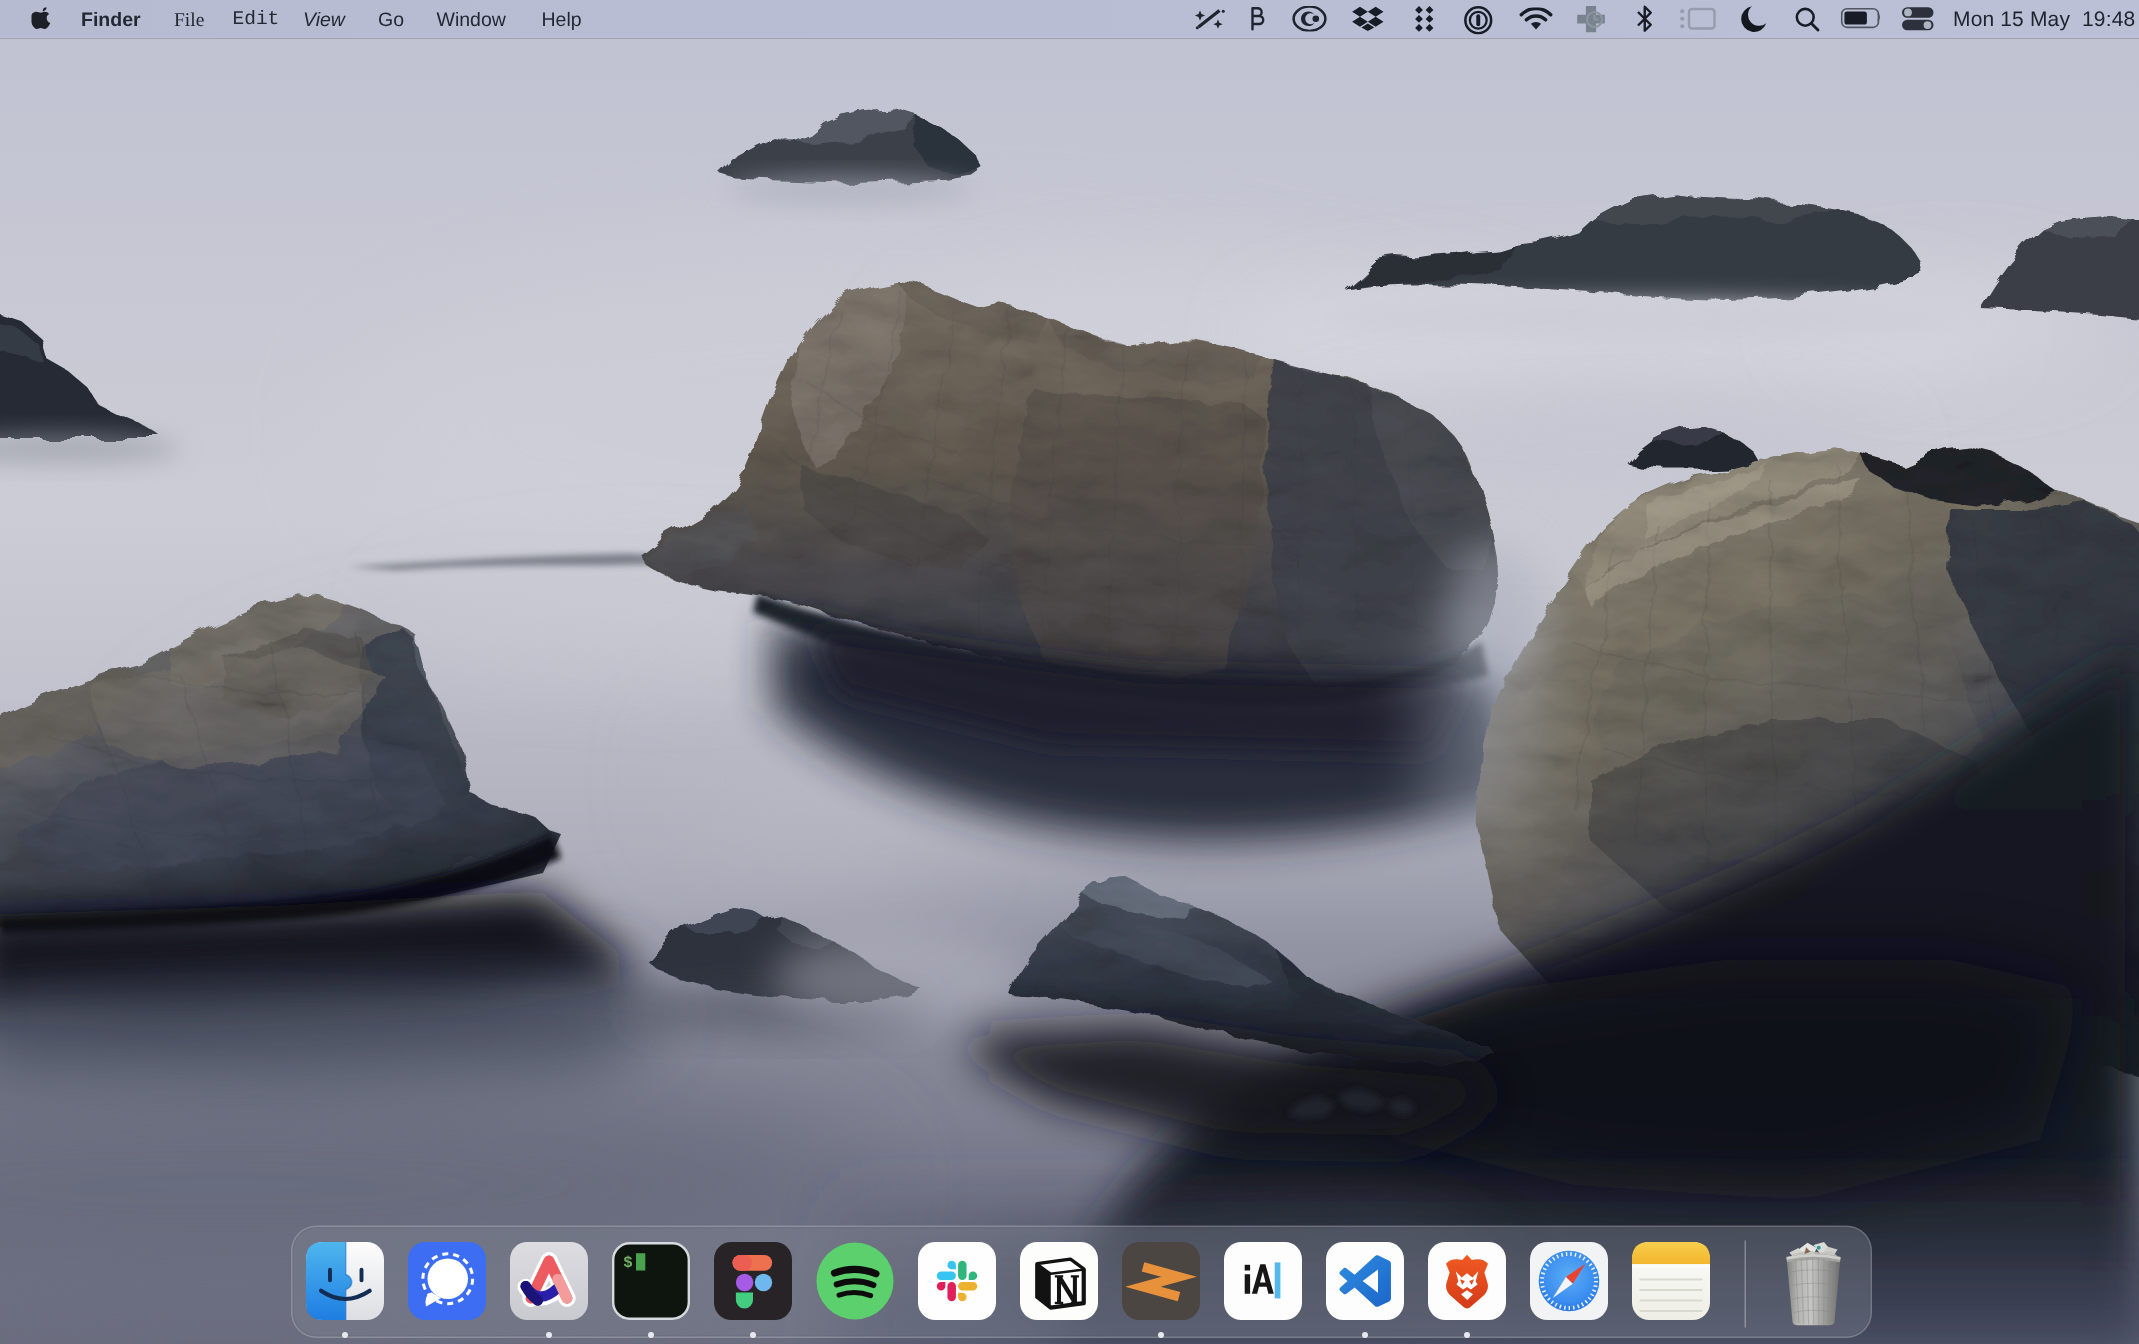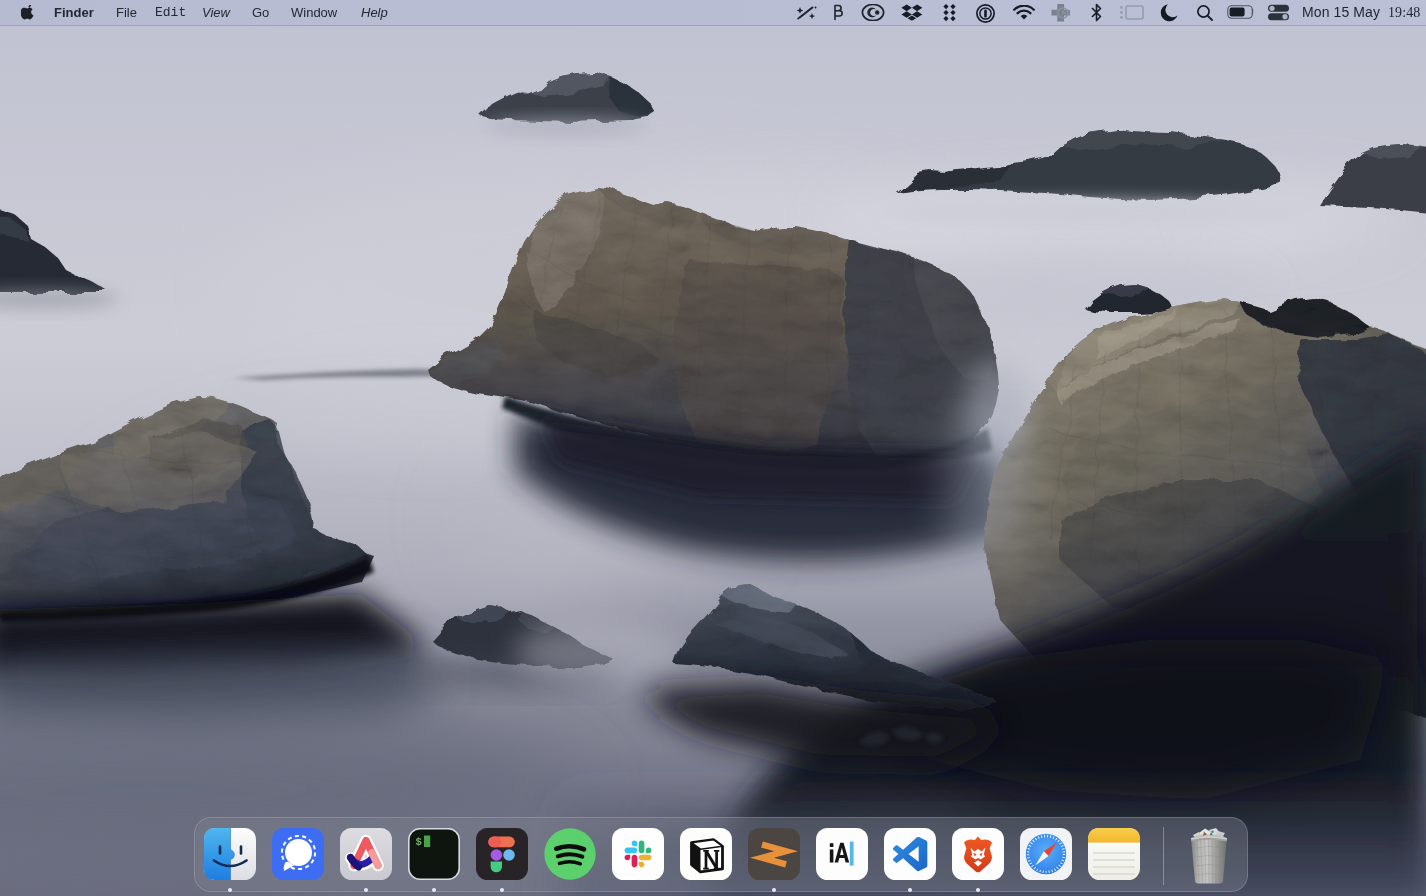--- a/index.html
+++ b/index.html
@@ -277,26 +277,26 @@
 <path d="M892,730 L904,726 L916,729 L924,736 L912,741 L898,738 Z"></path>
 <path d="M926,734 L936,732 L944,738 L938,744 L928,742 Z"></path>
 </g>
 </svg>
 
 <div id="menubar">
   <svg style="left:21px;top:5px;" width="13" height="15" viewBox="0 0 13 15">
     <path d="M9.1,0.4 C9.2,1.2 8.9,2 8.4,2.6 C7.9,3.2 7.1,3.7 6.3,3.6 C6.2,2.8 6.6,2 7,1.5 C7.5,0.9 8.4,0.5 9.1,0.4 Z M11.6,12 C11.2,12.9 11,13.3 10.5,14 C9.8,15 8.8,16.2 7.6,16.2 C6.5,16.2 6.2,15.5 4.9,15.5 C3.6,15.5 3.3,16.2 2.2,16.2 C1,16.2 0.1,15.1 -0.6,14.1 C-2.5,11.2 -2.7,7.8 -1.5,6 C-0.7,4.7 0.6,4 1.8,4 C3,4 3.8,4.7 4.8,4.7 C5.8,4.7 6.4,4 7.8,4 C8.9,4 10,4.6 10.8,5.6 C8.2,7 8.6,10.7 11.6,12 Z" transform="translate(1.5,-1) scale(0.95)" fill="#1d2026"></path>
   </svg>
   <span class="mi bold" style="left:54px;">Finder</span>
-  <span class="mi" style="left:116px;">File</span>
+  <span class="mi" style="left:116px;font-family:Liberation Serif, serif;">File</span>
   <span class="mi" style="left:155px;font-family:Liberation Mono, monospace;">Edit</span>
   <span class="mi" style="left:202px;font-style:italic;">View</span>
   <span class="mi" style="left:252px;text-align:center;">Go</span>
   <span class="mi" style="left:291px;text-align:center;">Window</span>
-  <span class="mi" style="left:361px;font-style:italic;">Help</span>
+  <span class="mi" style="left:361px;">Help</span>
 
   <svg style="left:796px;top:5px;" width="22" height="16" viewBox="0 0 22 16">
     <line x1="3" y1="13" x2="17" y2="2" stroke="#20242e" stroke-width="2.2"></line>
     <path d="M4,2 l1,2.4 2.4,1 -2.4,1 -1,2.4 -1,-2.4 -2.4,-1 2.4,-1 Z" fill="#20242e"></path>
     <path d="M16,8 l0.9,2.2 2.2,0.9 -2.2,0.9 -0.9,2.2 -0.9,-2.2 -2.2,-0.9 2.2,-0.9 Z" fill="#20242e"></path>
     <circle cx="2.2" cy="13.5" r="1" fill="#20242e"></circle>
         <circle cx="19.5" cy="2.5" r="1" fill="#20242e"></circle>
   </svg>
   <svg style="left:830px;top:4px;" width="16" height="17" viewBox="0 0 16 17">
     <path d="M5,1.5 L5,15.5 M5,1.5 L8.5,1.5 A2.6,2.6 0 0 1 8.5,6.7 L5,6.7 M8.5,6.7 L9.5,6.7 A2.6,2.6 0 0 1 9.5,12 L5,12" stroke="#20242e" stroke-width="1.6" fill="none" stroke-linecap="round"></path>
@@ -355,21 +355,21 @@
     <rect x="2.6" y="2.6" width="15" height="8.8" rx="1.8" fill="#181c26"></rect>
     <path d="M27,5 a3.4,3.4 0 0 1 0,5" stroke="#50555f" stroke-width="1.1" fill="none" transform="translate(0,-0.4) scale(0.92)"></path>
   </svg>
   <svg style="left:1267px;top:4px;" width="24" height="17" viewBox="0 0 24 17">
     <rect x="1" y="0.8" width="21" height="7" rx="3.5" fill="#2c313c"></rect>
     <circle cx="5" cy="4.3" r="2.6" fill="#aeb4c2"></circle>
     <rect x="1" y="9.2" width="21" height="7" rx="3.5" fill="#2c313c"></rect>
     <circle cx="18" cy="12.7" r="2.6" fill="#aeb4c2"></circle>
   </svg>
   <span class="mi clock" style="left:1302px;">Mon 15 May</span>
-  <span class="mi clock" style="left:1388px;font-family:Liberation Serif, serif;">19:48</span>
+  <span class="mi clock" style="left:1388px;">19:48</span>
 </div>
 
 <div id="dock">
   <svg class="dicon" style="left:9px;" viewBox="0 0 52 52">
     <defs>
       <linearGradient id="finb" x1="0" y1="0" x2="0" y2="1">
             <stop offset="0" stop-color="#4eb6ee"></stop>
             <stop offset="1" stop-color="#1e7ee2"></stop>
           </linearGradient>
       <linearGradient id="finw" x1="0" y1="0" x2="0" y2="1">

